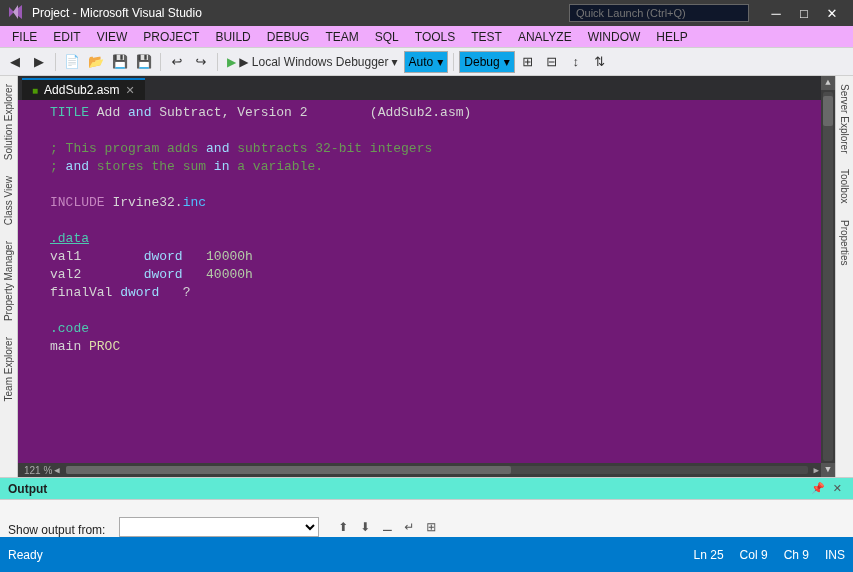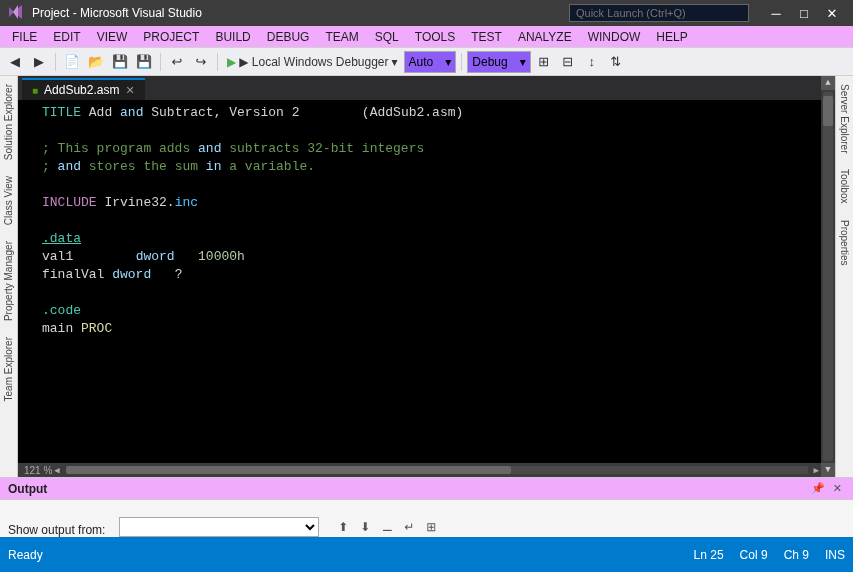--- a/index.html
+++ b/index.html
@@ -110,28 +110,28 @@
     }
     .tb-separator {
       width: 1px;
       height: 18px;
       background: #ccc;
       margin: 0 3px;
     }
     .tb-dropdown {
       display: flex;
       align-items: center;
-      background: #8b5cf6;
+      background: #0ea5e9;
       border: 1px solid #aaa;
       height: 22px;
       padding: 0 4px;
       cursor: pointer;
       font-size: 12px;
       font-family: 'Segoe UI', sans-serif;
-      gap: 12px;
+      gap: 4px;
     }
     .tb-play-btn {
       background: transparent;
       border: none;
       cursor: pointer;
       display: flex;
       align-items: center;
       gap: 3px;
       font-size: 12px;
       font-family: 'Segoe UI', sans-serif;
@@ -209,24 +209,24 @@
       color: #999;
       cursor: pointer;
     }
     .tab-icon {
       color: #4e9a06;
       font-size: 10px;
     }
 
     
     .code-editor {
-      background: #000000;
+      background: #701a75;
       flex: 1;
       overflow: auto;
-      padding: 4px 8px;
+      padding: 4px 16px;
       position: relative;
     }
     .code-line {
       display: flex;
       min-height: 18px;
       line-height: 18px;
       font-size: 13px;
       font-family: 'Consolas', 'Courier New', monospace;
     }
     .line-content {
@@ -347,21 +347,21 @@
 
     
     .output-panel {
       background: #f5f5f5;
       border-top: 1px solid #ccc;
       height: 60px;
       display: flex;
       flex-direction: column;
     }
     .output-header {
-      background: #f0abfc;
+      background: #5eead4;
       height: 22px;
       display: flex;
       align-items: center;
       padding: 0 8px;
       border-bottom: 1px solid #ccc;
       font-family: 'Segoe UI', sans-serif;
       font-size: 12px;
       color: #1e1e1e;
     }
     .output-title {
@@ -538,20 +538,23 @@
         <div class="code-line">
           <span class="line-content">&nbsp;</span>
         </div>
         <div class="code-line">
           <span class="line-content"><span class="kw-data">.data</span></span>
         </div>
         <div class="code-line">
           <span class="line-content"><span class="kw-plain">val1</span><span class="kw-plain">        </span><span class="kw-reg">dword</span><span class="kw-num">   10000h</span></span>
         </div>
         <div class="code-line">
+          <span class="line-content"><span class="kw-plain">val2</span><span class="kw-plain">        </span><span class="kw-reg">dword</span><span class="kw-num">   40000h</span></span>
+        </div>
+        <div class="code-line">
           <span class="line-content"><span class="kw-plain">finalVal </span><span class="kw-reg">dword</span><span class="kw-plain">   ?</span></span>
         </div>
         <div class="code-line">
           <span class="line-content">&nbsp;</span>
         </div>
         <div class="code-line">
           <span class="line-content"><span class="kw-section">.code</span></span>
         </div>
         <div class="code-line">
           <span class="line-content"><span class="kw-plain">main </span><span class="kw-proc">PROC</span></span>

